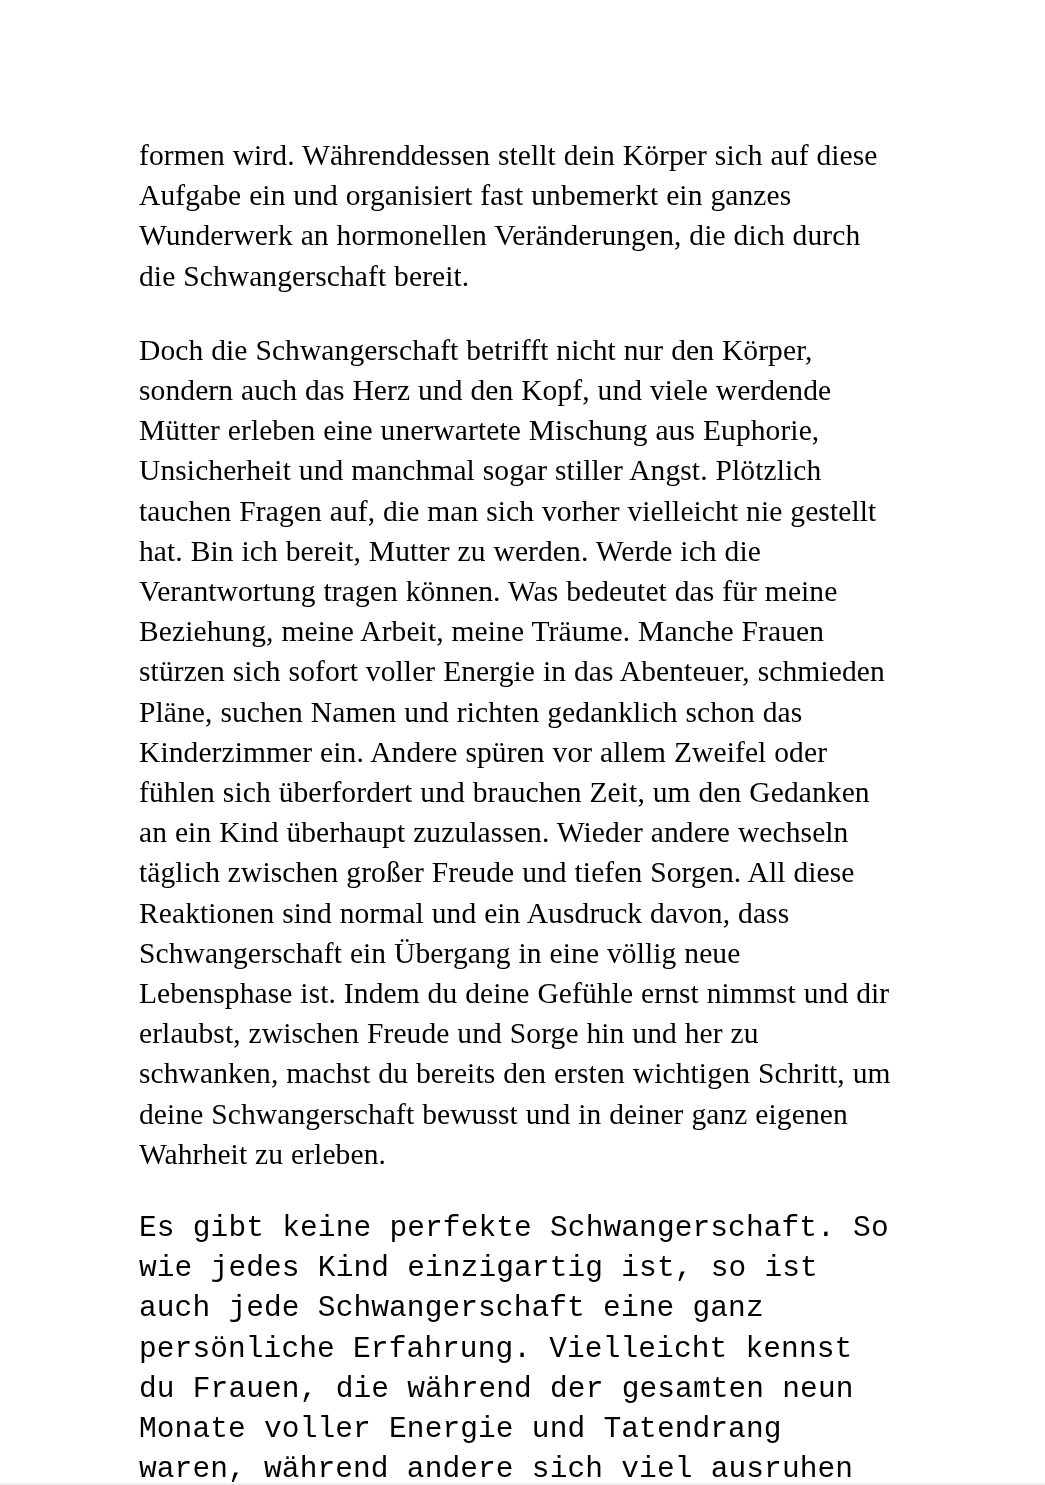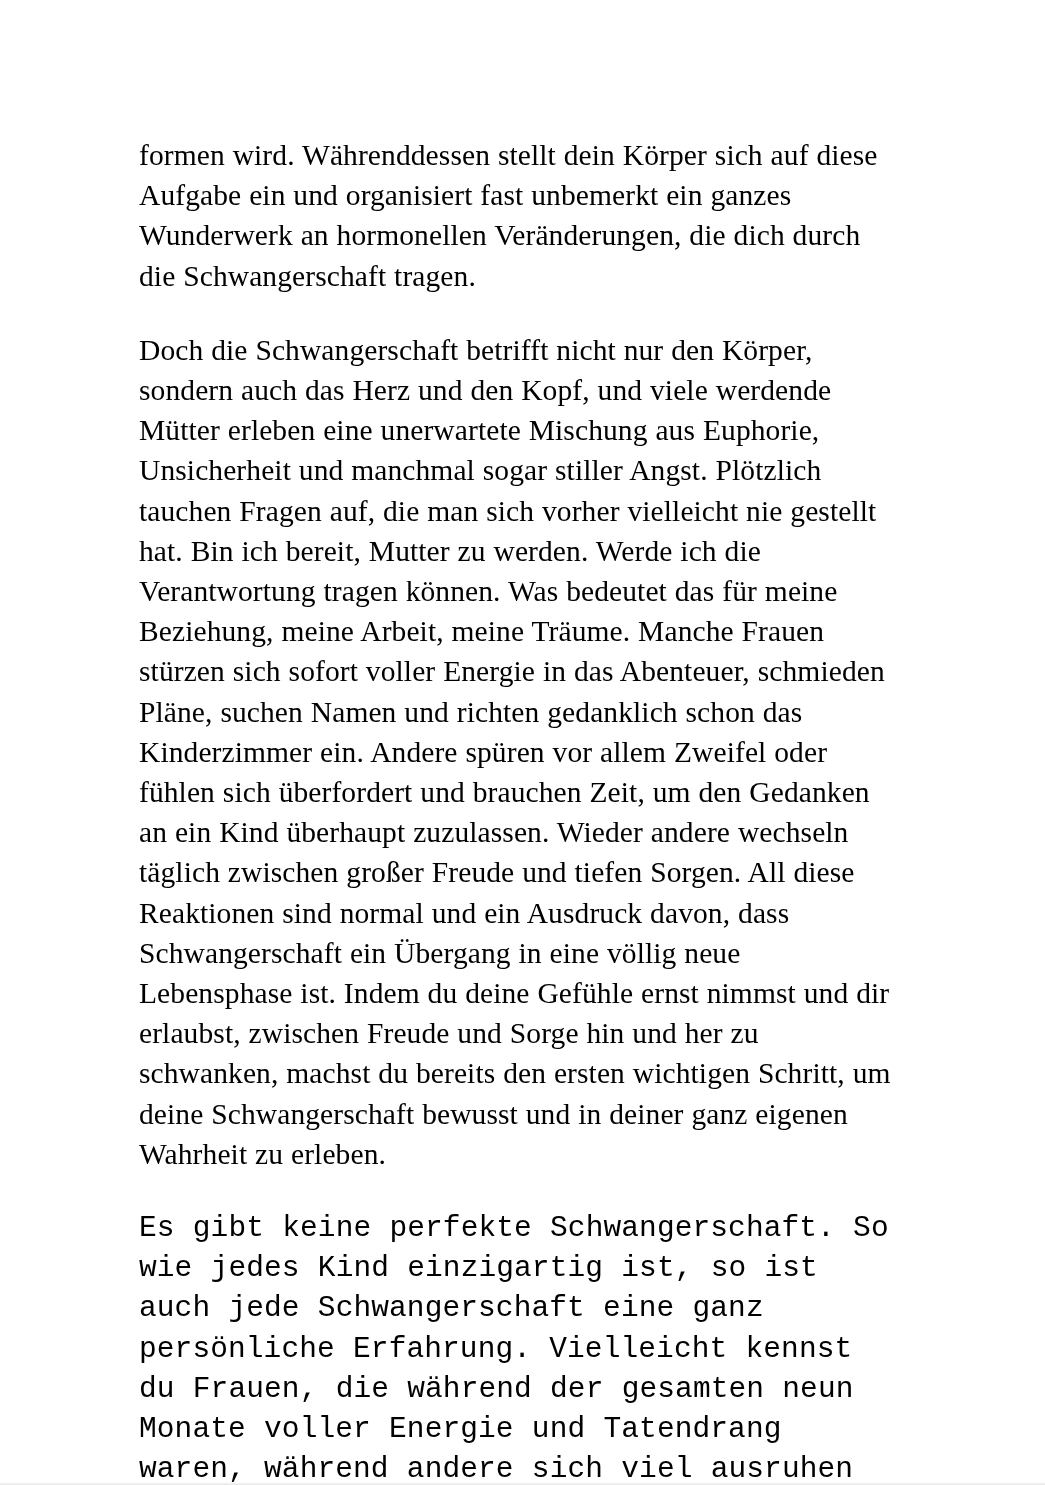--- a/index.html
+++ b/index.html
@@ -48,20 +48,20 @@
     margin-bottom: 12px;
     font-family: Liberation Mono, monospace;
   }
 </style>
 </head>
 <body>
 
 <div class="page">
 
   <div class="text-column">
-    <p class="body-paragraph">formen wird. Währenddessen stellt dein Körper sich auf diese Aufgabe ein und organisiert fast unbemerkt ein ganzes Wunderwerk an hormonellen Veränderungen, die dich durch die Schwangerschaft tragen.</p>
+    <p class="body-paragraph">formen wird. Währenddessen stellt dein Körper sich auf diese Aufgabe ein und organisiert fast unbemerkt ein ganzes Wunderwerk an hormonellen Veränderungen, die dich durch die Schwangerschaft bereit.</p>
     <p class="body-paragraph">Doch die Schwangerschaft betrifft nicht nur den Körper, sondern auch das Herz und den Kopf, und viele werdende Mütter erleben eine unerwartete Mischung aus Euphorie, Unsicherheit und manchmal sogar stiller Angst. Plötzlich tauchen Fragen auf, die man sich vorher vielleicht nie gestellt hat. Bin ich bereit, Mutter zu werden. Werde ich die Verantwortung tragen können. Was bedeutet das für meine Beziehung, meine Arbeit, meine Träume. Manche Frauen stürzen sich sofort voller Energie in das Abenteuer, schmieden Pläne, suchen Namen und richten gedanklich schon das Kinderzimmer ein. Andere spüren vor allem Zweifel oder fühlen sich überfordert und brauchen Zeit, um den Gedanken an ein Kind überhaupt zuzulassen. Wieder andere wechseln täglich zwischen großer Freude und tiefen Sorgen. All diese Reaktionen sind normal und ein Ausdruck davon, dass Schwangerschaft ein Übergang in eine völlig neue Lebensphase ist. Indem du deine Gefühle ernst nimmst und dir erlaubst, zwischen Freude und Sorge hin und her zu schwanken, machst du bereits den ersten wichtigen Schritt, um deine Schwangerschaft bewusst und in deiner ganz eigenen Wahrheit zu erleben.</p>
     <p class="body-paragraph">Es gibt keine perfekte Schwangerschaft. So wie jedes Kind einzigartig ist, so ist auch jede Schwangerschaft eine ganz persönliche Erfahrung. Vielleicht kennst du Frauen, die während der gesamten neun Monate voller Energie und Tatendrang waren, während andere sich viel ausruhen mussten. Vielleicht hast du Geschichten gehört von unkomplizierten</p>
   </div>
 
   <div class="page-separator"></div>
 
 </div>
 
 </body></html>

